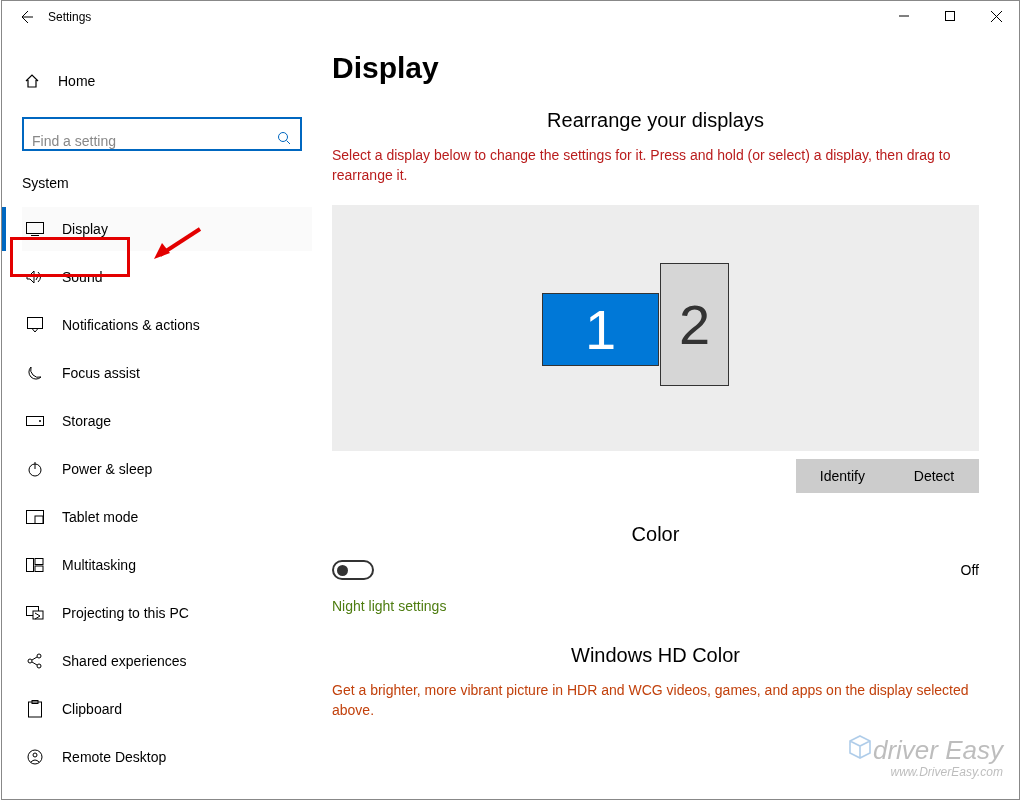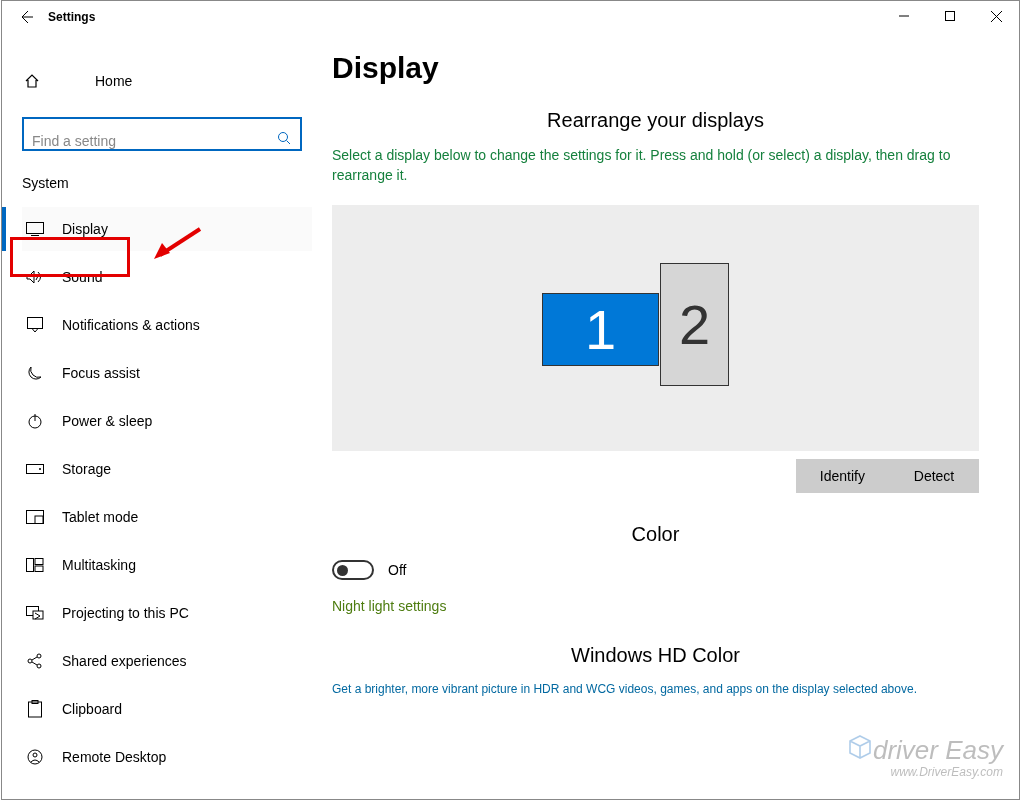--- a/index.html
+++ b/index.html
@@ -1,58 +1,58 @@
 <!DOCTYPE html>
 <html><head>
 <meta charset="utf-8">
 <style>
   * { box-sizing: border-box; margin: 0; padding: 0; }
   body { font-family: "Segoe UI", Arial, sans-serif; font-size: 14px; color: #000; background: #fff; width: 1021px; height: 802px; overflow: hidden; position: relative; }
   .window { border: 1px solid #888; width: 1019px; height: 800px; margin: 0 auto; position: relative; background: #fff; display: flex; flex-direction: column; }
   .titlebar { height: 32px; display: flex; align-items: center; padding-left: 8px; }
   .titlebar .back { width: 32px; height: 32px; display: flex; align-items: center; justify-content: center; }
-  .titlebar .title { margin-left: 6px; font-size: 12px; font-weight: bold; }
+  .titlebar .title { margin-left: 6px; font-size: 12px; }
   .winbtns { position: absolute; top: 0; right: 0; display: flex; }
   .winbtn { width: 46px; height: 30px; display: flex; align-items: center; justify-content: center; }
   .body { flex: 1; display: flex; overflow: hidden; }
   .sidebar { width: 330px; padding: 0 20px 0 20px; position: relative; }
-  .home { display: flex; align-items: center; height: 44px; margin-top: 26px; gap: 37px; }
+  .home { display: flex; align-items: center; height: 44px; margin-top: 26px; }
   .home .icon { width: 20px; display: flex; justify-content: center; }
   .home .label { margin-left: 16px; font-size: 14px; }
   .search { margin-top: 14px; width: 280px; height: 34px; border: 2px solid #0067c0; display: flex; align-items: flex-end; padding: 0 8px; }
   .search input { border: none; outline: none; flex: 1; font-size: 14px; font-family: inherit; color: #000; }
   .search input::placeholder { color: #888; }
   .search .sicon { color: #0067c0; }
   .section-label { margin-top: 24px; font-weight: 400; font-size: 14px; }
   .navlist { margin-top: 16px; }
   .navitem { display: flex; align-items: center; height: 44px; margin-top: 4px; position: relative; padding-left: 2px; }
   .navitem .icon { width: 22px; display: flex; justify-content: center; }
   .navitem .label { margin-left: 16px; font-size: 14px; }
   .navitem.selected::before { content: ""; position: absolute; left: -20px; top: 0; bottom: 0; width: 4px; background: #0067c0; }
   .navitem.selected { background: rgba(0,0,0,0.02); }
   .redbox { position: absolute; border: 3px solid #e30000; pointer-events: none; }
   .arrow { position: absolute; color: #e30000; pointer-events: none; }
   .main { flex: 1; padding: 18px 40px 0 0; overflow: hidden; position: relative; }
   .main h1 { font-weight: 600; font-size: 30px; margin-bottom: 24px; }
   .main h2 { font-weight: 400; font-size: 20px; margin-bottom: 14px; margin-top: 30px; text-align: center; }
   .main .first-h2 { margin-top: 0; }
-  .desc { font-size: 14px; color: #15803d; line-height: 1.4; }
+  .desc { font-size: 14px; color: #b91c1c; line-height: 1.4; }
   .display-box { margin-top: 20px; background: #ededed; height: 246px; position: relative; }
   .monitor { position: absolute; border: 1px solid #333; display: flex; align-items: center; justify-content: center; font-size: 56px; font-weight: 300; font-family: "Segoe UI Light", "Segoe UI", Arial, sans-serif; }
   .mon1 { background: #0078d7; color: #fff; }
   .mon2 { background: #d6d6d6; color: #333; }
   .btnrow { display: flex; justify-content: flex-end; margin-top: 8px; }
   .btn { background: #ccc; border: none; height: 34px; padding: 0 24px; min-width: 90px; font-size: 14px; font-family: inherit; cursor: pointer; }
   .fieldlabel { font-size: 14px; margin-top: 4px; }
-  .toggle-row { display: flex; align-items: center; margin-top: 10px; }
+  .toggle-row { display: flex; align-items: center; margin-top: 10px; justify-content: space-between; }
   .toggle { width: 42px; height: 20px; border: 2px solid #333; border-radius: 12px; position: relative; }
   .toggle .knob { width: 11px; height: 11px; background: #333; border-radius: 50%; position: absolute; left: 3px; top: 2.5px; }
   .toggle-label { margin-left: 14px; font-size: 14px; }
   .link { color: #4d7c0f; font-size: 14px; margin-top: 18px; display: inline-block; }
-  .cutdesc { color: #0369a1; font-size: 12px; margin-top: 10px; line-height: 1.4; }
+  .cutdesc { color: #c2410c; font-size: 14px; margin-top: 10px; line-height: 1.4; }
   .watermark { position: absolute; right: 16px; bottom: 20px; opacity: 0.55; text-align: right; font-style: italic; color: #888; }
   .watermark .big { font-size: 26px; font-weight: 300; display: flex; align-items: center; justify-content: flex-end; gap: 0; }
   .watermark .small { font-size: 12px; margin-top: -2px; }
   .wmicon { color: #6ea4d8; }
 </style>
 </head>
 <body>
 
 <div class="window">
 
@@ -139,35 +139,35 @@
         <div class="navitem">
           <span class="icon">
               <svg width="16" height="16" viewBox="0 0 16 16">
                 <path d="M4 2 A8 8 0 0 0 14 12 A7 7 0 1 1 4 2 Z" stroke="#000" fill="none"></path>
               </svg>
             </span>
           <span class="label">Focus assist</span>
         </div>
         <div class="navitem">
           <span class="icon">
-              <svg width="16" height="16" viewBox="0 0 16 16">
-                <circle cx="8" cy="9" r="6" stroke="#000" fill="none"></circle>
-                <line x1="8" y1="1" x2="8" y2="8" stroke="#000"></line>
-              </svg>
-            </span>
-          <span class="label">Power &amp; sleep</span>
-        </div>
-        <div class="navitem">
-          <span class="icon">
               <svg width="18" height="10" viewBox="0 0 18 10">
                 <rect x="0.5" y="0.5" width="17" height="9" stroke="#000" fill="none"></rect>
                 <circle cx="14" cy="5" r="1" fill="#000"></circle>
               </svg>
             </span>
           <span class="label">Storage</span>
+        </div>
+        <div class="navitem">
+          <span class="icon">
+              <svg width="16" height="16" viewBox="0 0 16 16">
+                <circle cx="8" cy="9" r="6" stroke="#000" fill="none"></circle>
+                <line x1="8" y1="1" x2="8" y2="8" stroke="#000"></line>
+              </svg>
+            </span>
+          <span class="label">Power &amp; sleep</span>
         </div>
         <div class="navitem">
           <span class="icon">
               <svg width="18" height="14" viewBox="0 0 18 14">
                 <rect x="0.5" y="0.5" width="17" height="13" stroke="#000" fill="none"></rect>
                 <rect x="9" y="6" width="8" height="7.5" stroke="#000" fill="#fff"></rect>
               </svg>
             </span>
           <span class="label">Tablet mode</span>
         </div>

